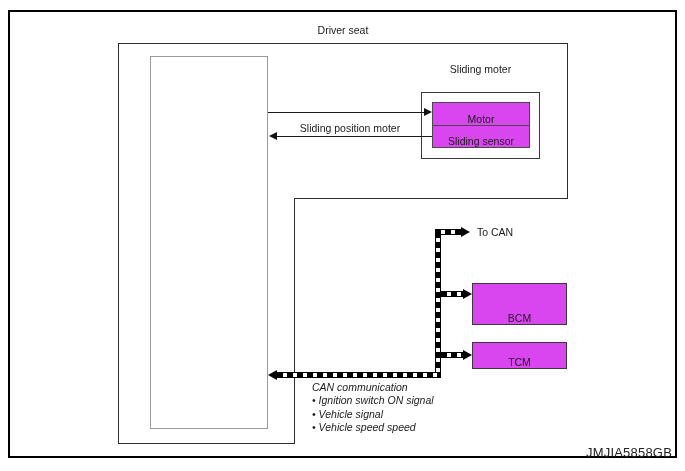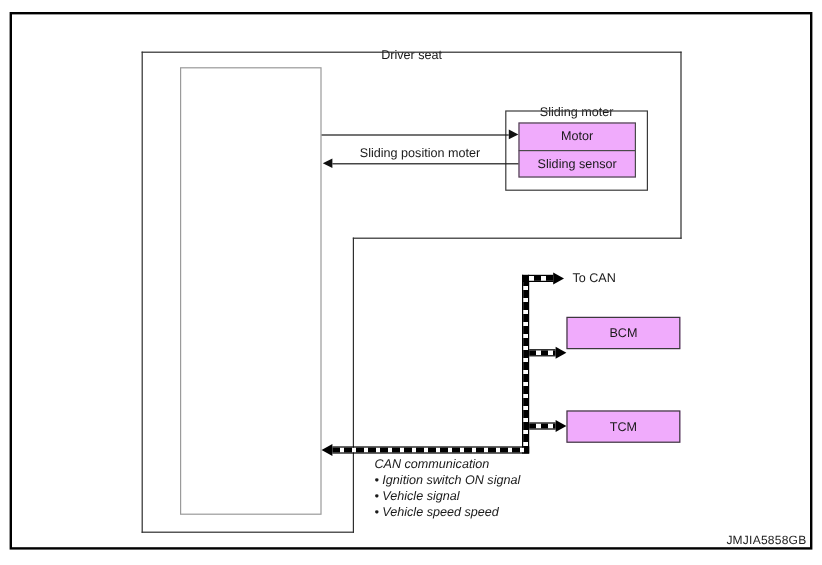--- a/index.html
+++ b/index.html
@@ -14,22 +14,22 @@
   }
   .abs { position: absolute; }
   .frame {
     left: 8px; top: 10px; width: 669px; height: 448px;
     border: 2px solid #000; box-sizing: border-box;
   }
   .seg { background: #2e2e2e; }
   .box {
     box-sizing: border-box;
     border: 1px solid #3a3a3a;
-    background: #f0abfc;
-    display: flex; align-items: center; justify-content: center;
+    background: #d946ef;
+    display: flex; align-items: flex-end; justify-content: center;
     font-size: 10.5px;
   }
   .label { font-size: 10.5px; line-height: 12px; white-space: nowrap; }
   .center { text-align: center; }
   .thinline { background: #1a1a1a; height: 1px; }
   .arr { width: 0; height: 0; }
   .arr-r-sm { border-top: 4px solid transparent; border-bottom: 4px solid transparent; border-left: 8px solid #111; }
   .arr-l-sm { border-top: 4px solid transparent; border-bottom: 4px solid transparent; border-right: 8px solid #111; }
   .arr-r-lg { border-top: 5px solid transparent; border-bottom: 5px solid transparent; border-left: 9px solid #000; }
   .arr-l-lg { border-top: 5px solid transparent; border-bottom: 5px solid transparent; border-right: 9px solid #000; }
@@ -37,57 +37,57 @@
     height: 6px; box-sizing: border-box;
     border-top: 1px solid #000; border-bottom: 1px solid #000;
     background: repeating-linear-gradient(90deg, #000 0 6px, #fff 6px 10px);
   }
   .can-v {
     width: 6px; box-sizing: border-box;
     border-left: 1px solid #000; border-right: 1px solid #000;
     background: repeating-linear-gradient(0deg, #000 0 6px, #fff 6px 10px);
   }
   .can-text { font-size: 10.5px; line-height: 13.4px; white-space: nowrap; }
-  .figcode { font-size: 10px; letter-spacing: 0.2px; color: #222; }
+  .figcode { font-size: 13px; letter-spacing: 0.2px; color: #222; }
 </style>
 </head>
 <body>
 
 <div id="canvas">
 
   <div class="abs frame"></div>
 
-  <div class="abs label center" style="left:118px; top:40px; width:450px;">Driver seat</div>
+  <div class="abs label center" style="left:118px; top:24px; width:450px;">Driver seat</div>
 
   <div class="abs seg" style="left:118px; top:43px; width:450px; height:1px;"></div>
   <div class="abs seg" style="left:567px; top:43px; width:1px; height:156px;"></div>
   <div class="abs seg" style="left:294px; top:198px; width:274px; height:1px;"></div>
   <div class="abs seg" style="left:294px; top:198px; width:1px; height:246px;"></div>
   <div class="abs seg" style="left:118px; top:443px; width:177px; height:1px;"></div>
   <div class="abs seg" style="left:118px; top:43px; width:1px; height:401px;"></div>
 
   <div class="abs" style="left:150px; top:56px; width:118px; height:373px; box-sizing:border-box; border:1px solid #9a9a9a;"></div>
 
-  <div class="abs label center" style="left:421px; top:88px; width:119px;">Sliding moter</div>
+  <div class="abs label center" style="left:421px; top:63px; width:119px;">Sliding moter</div>
   <div class="abs" style="left:421px; top:92px; width:119px; height:67px; box-sizing:border-box; border:1px solid #3a3a3a;"></div>
   <div class="abs box" style="left:432px; top:102px; width:98px; height:24px; border-color:#4a4a4a;">
     <span>Motor</span>
   </div>
   <div class="abs box" style="left:432px; top:125px; width:98px; height:23px; border-color:#4a4a4a;">
     <span>Sliding sensor</span>
   </div>
 
   <div class="abs thinline" style="left:268px; top:112px; width:156px;"></div>
   <div class="abs arr arr-r-sm" style="left:424px; top:108px;"></div>
 
   <div class="abs thinline" style="left:277px; top:136px; width:155px;"></div>
   <div class="abs arr arr-l-sm" style="left:269px; top:132px;"></div>
   <div class="abs label center" style="left:268px; top:122px; width:164px;">Sliding position moter</div>
 
-  <div class="abs box" style="left:472px; top:264px; width:95px; height:27px;">
+  <div class="abs box" style="left:472px; top:283px; width:95px; height:42px;">
     <span>BCM</span>
   </div>
   <div class="abs box" style="left:472px; top:342px; width:95px; height:27px;">
     <span>TCM</span>
   </div>
 
   <div class="abs can-v" style="left:435px; top:229px; height:149px;"></div>
   <div class="abs can-h" style="left:277px; top:372px; width:164px;"></div>
   <div class="abs arr arr-l-lg" style="left:268px; top:370px;"></div>
 

